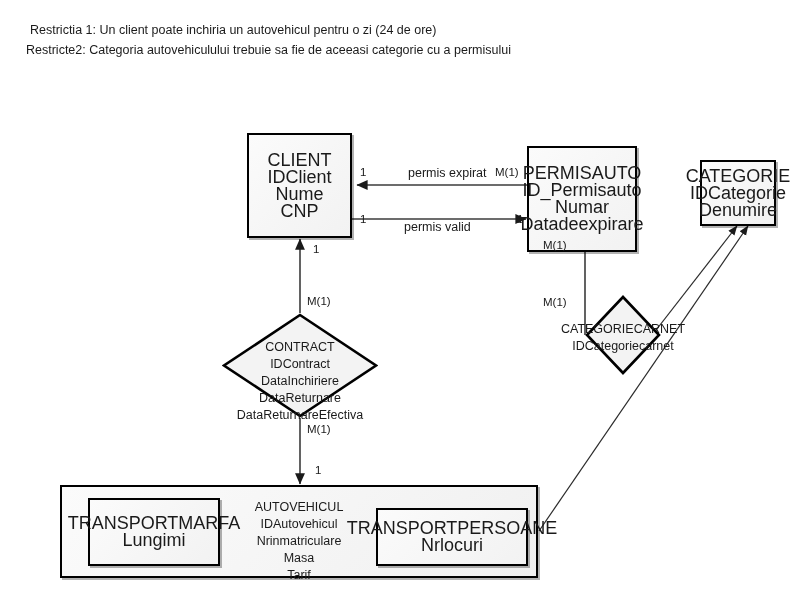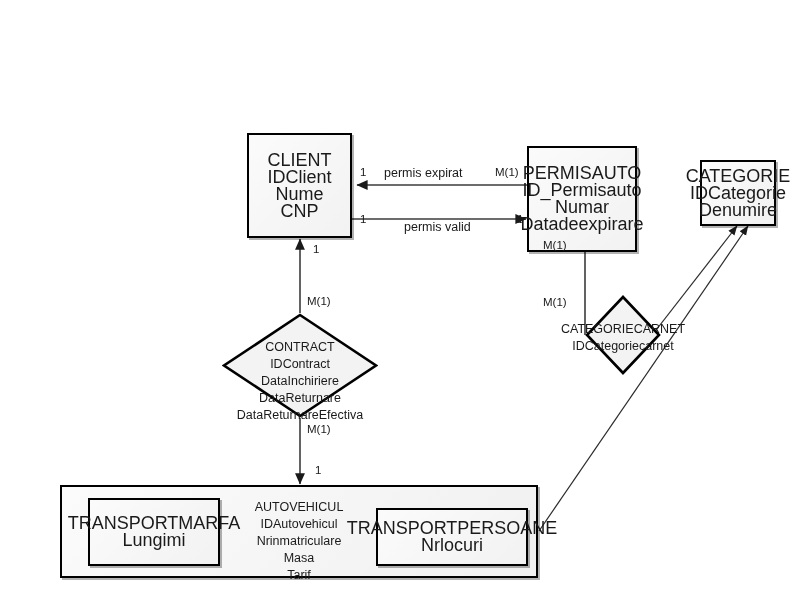--- a/index.html
+++ b/index.html
@@ -133,20 +133,22 @@
   <line x1="585" y1="335" x2="585" y2="236" stroke="#3b3b3b" stroke-width="1.6" marker-end="url(#arrowFilled)"></line>
 
    CATEGORIE (diagonal arrow up-right) --&gt;
   <line x1="625" y1="370" x2="737" y2="226" stroke="#2b2b2b" stroke-width="1.2" marker-end="url(#arrowThin)"></line>
 
    CATEGORIE (long diagonal arrow up-right) --&gt;
   <line x1="539" y1="531" x2="748" y2="226" stroke="#2b2b2b" stroke-width="1.2" marker-end="url(#arrowThin)"></line>
 </svg>
 
 <div class="notes">
+  <span class="note-line first">Restrictia 1: Un client poate inchiria un autovehicul pentru o zi (24 de ore)</span>
+  <span class="note-line">Restricte2:  Categoria autovehiculului trebuie sa fie de aceeasi categorie cu a permisului</span>
 </div>
 
 <div class="entity" style="left:247px; top:133px; width:105px; height:105px;">
   <span class="ent-name">CLIENT</span>
   <span class="attr">IDClient</span>
   <span class="attr">Nume</span>
   <span class="attr">CNP</span>
 </div>
 
 <div class="entity" style="left:527px; top:146px; width:110px; height:106px;">
@@ -198,21 +200,21 @@
 <div class="diamond-wrap" style="left:585px; top:295px; width:76px; height:80px;">
   <svg class="diamond-shape" viewBox="0 0 76 80" xmlns="http://www.w3.org/2000/svg">
     <polygon points="38,2 74,40 38,78 2,40" fill="#f3f3f3" stroke="#000" stroke-width="2.6"></polygon>
   </svg>
   <div class="diamond-label" style="left:-92px; top:26px;">
     <span>CATEGORIECARNET</span><br>
     <span>IDCategoriecarnet</span>
   </div>
 </div>
 
-<div class="edge-label" style="left:384px; top:166px;">permis expirat</div>
+<div class="edge-label" style="left:408px; top:166px;">permis expirat</div>
 <div class="edge-label" style="left:404px; top:220px;">permis valid</div>
 
 <div class="card" style="left:360px; top:166px;">1</div>
 <div class="card" style="left:495px; top:166px;">M(1)</div>
 <div class="card" style="left:360px; top:213px;">1</div>
 <div class="card" style="left:517px; top:213px;">1</div>
 
 <div class="card" style="left:313px; top:243px;">1</div>
 <div class="card" style="left:307px; top:295px;">M(1)</div>
 <div class="card" style="left:307px; top:423px;">M(1)</div>

